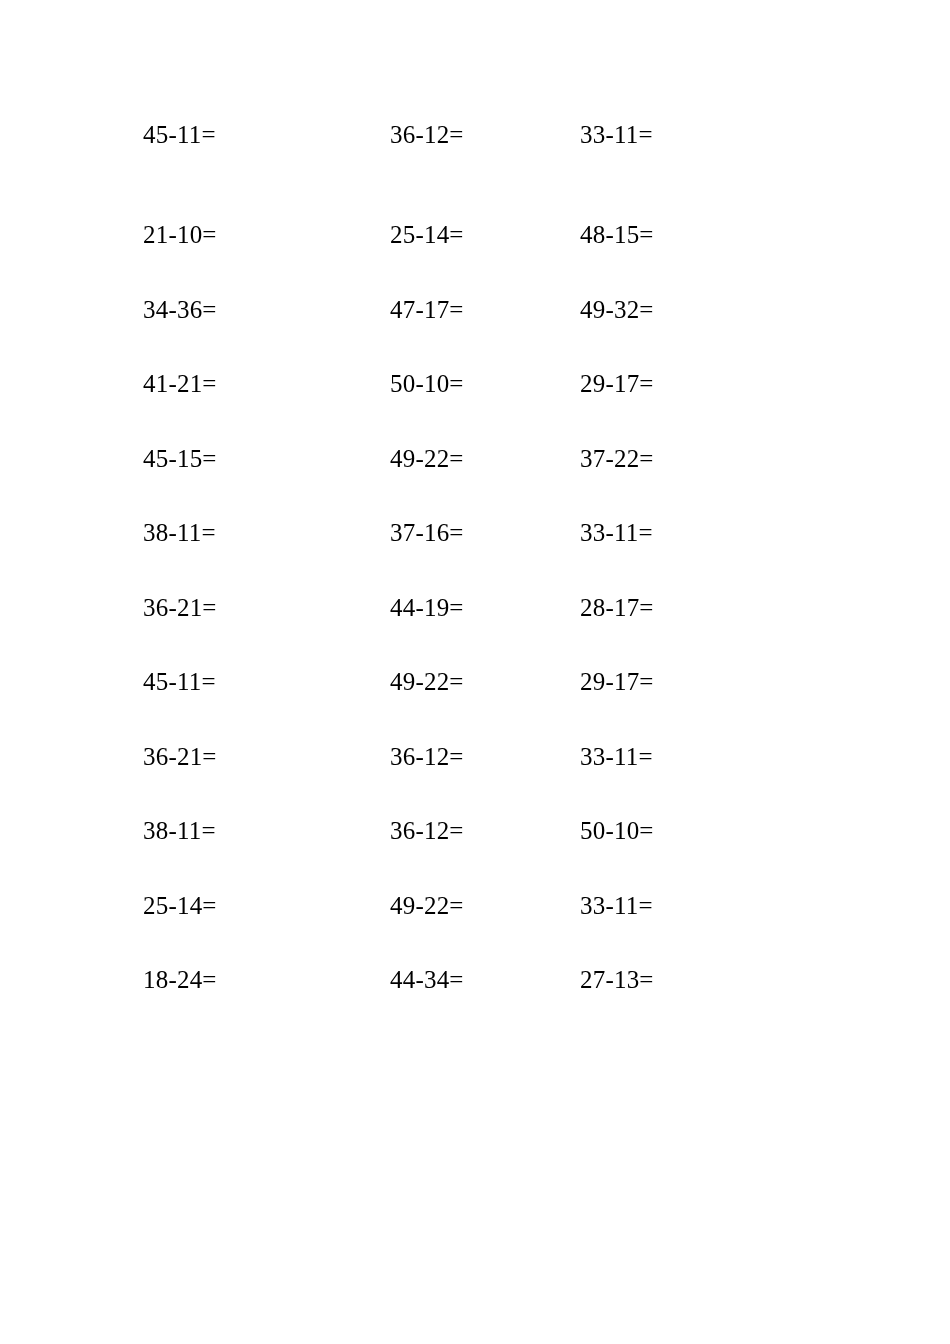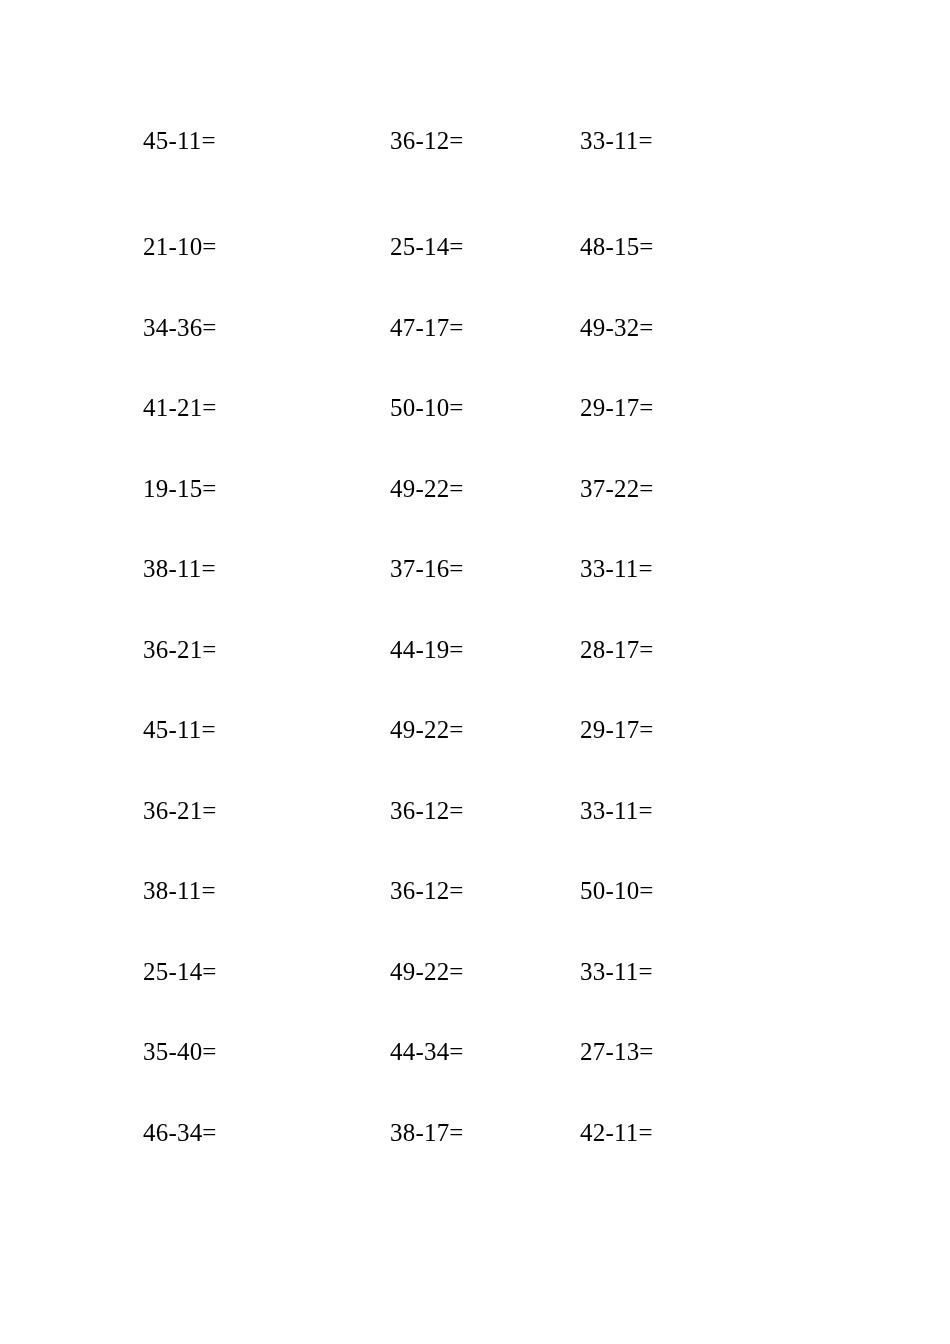--- a/index.html
+++ b/index.html
@@ -24,21 +24,20 @@
     position: absolute;
     left: 0;
     top: 0;
     width: 950px;
   }
   .problem-row {
     display: block;
     position: relative;
     height: 74.5px;
     width: 950px;
-    margin-top: 6px;
   }
   
   .problem-row.row-gap-after {
     height: 100px;
   }
   .problem-cell {
     position: absolute;
     top: 0;
     font-size: 25px;
     line-height: 30px;
@@ -74,21 +73,21 @@
       <span class="problem-cell col-2">49-32=</span>
     </div>
 
     <div class="problem-row">
       <span class="problem-cell col-0">41-21=</span>
       <span class="problem-cell col-1">50-10=</span>
       <span class="problem-cell col-2">29-17=</span>
     </div>
 
     <div class="problem-row">
-      <span class="problem-cell col-0">19-15=</span>
+      <span class="problem-cell col-0">45-15=</span>
       <span class="problem-cell col-1">49-22=</span>
       <span class="problem-cell col-2">37-22=</span>
     </div>
 
     <div class="problem-row">
       <span class="problem-cell col-0">38-11=</span>
       <span class="problem-cell col-1">37-16=</span>
       <span class="problem-cell col-2">33-11=</span>
     </div>
 
@@ -118,25 +117,20 @@
 
     <div class="problem-row">
       <span class="problem-cell col-0">25-14=</span>
       <span class="problem-cell col-1">49-22=</span>
       <span class="problem-cell col-2">33-11=</span>
     </div>
 
 
 
     <div class="problem-row">
-      <span class="problem-cell col-0">35-40=</span>
+      <span class="problem-cell col-0">18-24=</span>
       <span class="problem-cell col-1">44-34=</span>
       <span class="problem-cell col-2">27-13=</span>
     </div>
 
-    <div class="problem-row">
-      <span class="problem-cell col-0">46-34=</span>
-      <span class="problem-cell col-1">38-17=</span>
-      <span class="problem-cell col-2">42-11=</span>
-    </div>
 
   </div>
 </div>
 
 </body></html>

